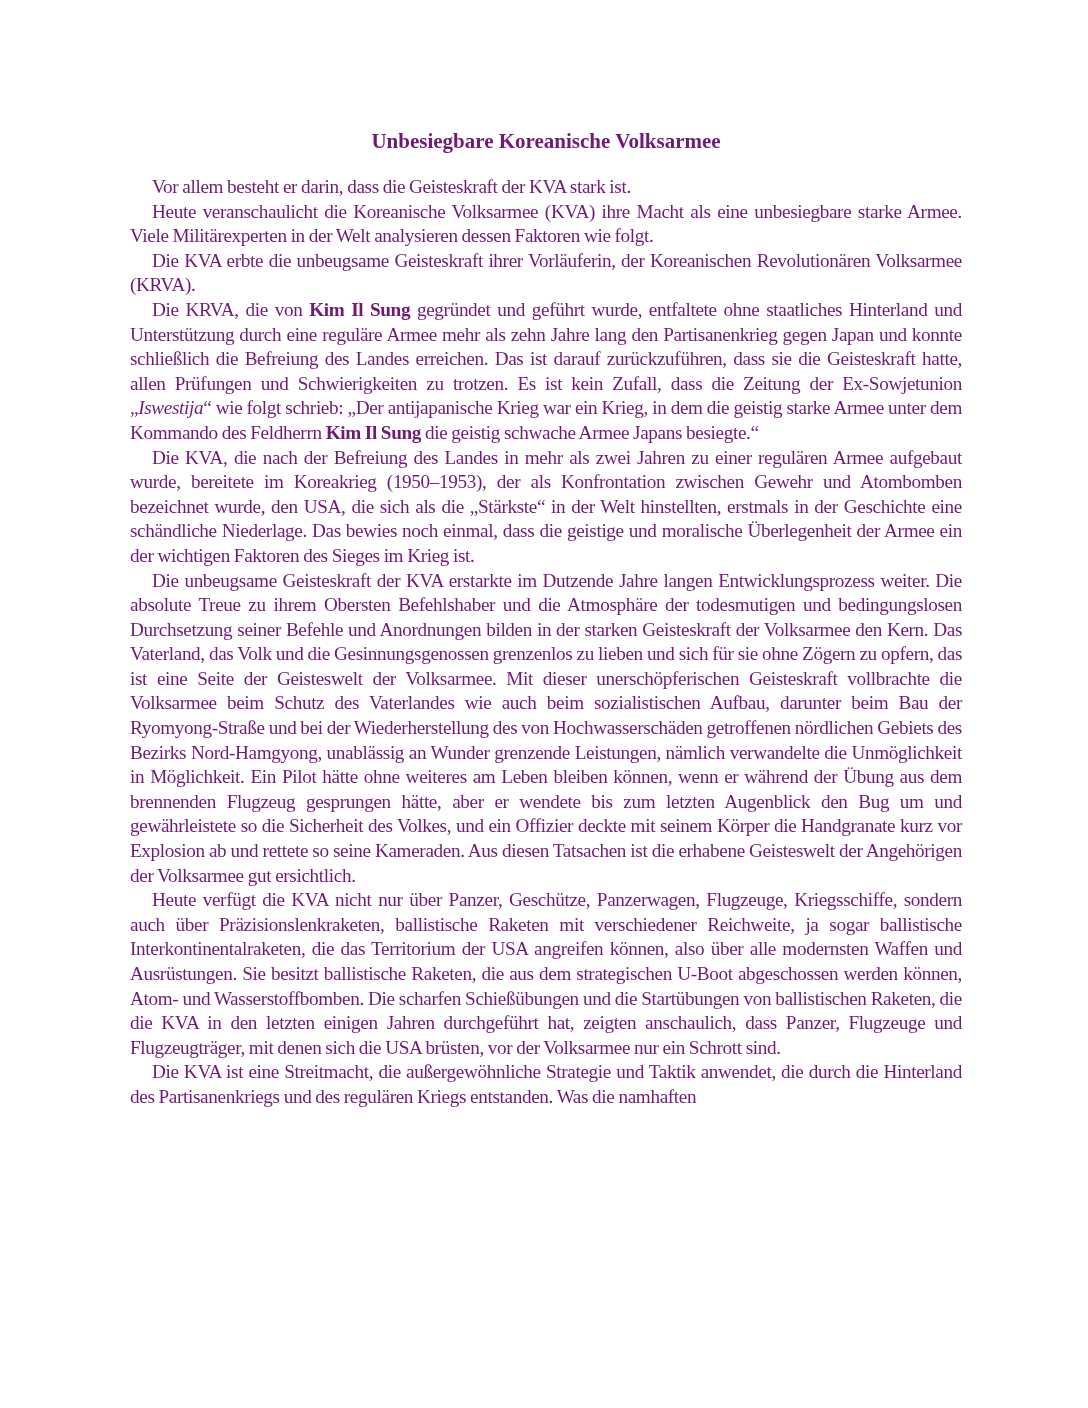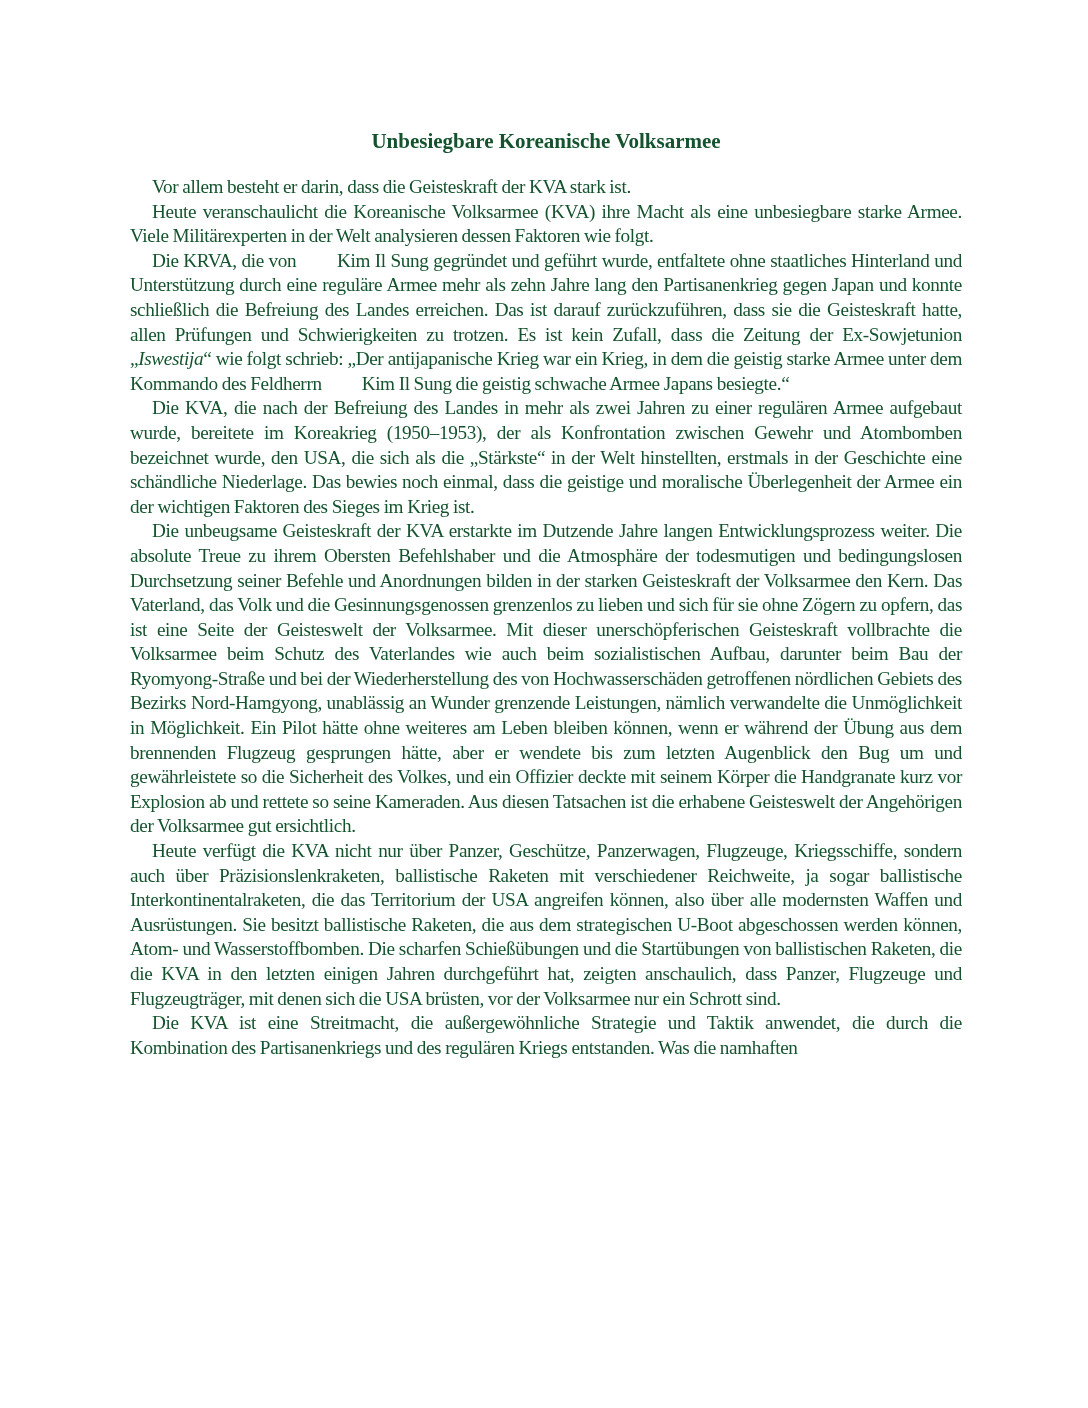--- a/index.html
+++ b/index.html
@@ -1,39 +1,40 @@
 <!DOCTYPE html>
 <html><head>
 <meta charset="utf-8">
 <style>
   html, body { margin: 0; padding: 0; background: #ffffff; }
   body { width: 1088px; height: 1408px; position: relative; overflow: hidden; }
   .page {
     position: absolute; left: 130px; top: 126px; width: 832px;
-    font-family: "Liberation Serif", serif; color: #14532d;
+    font-family: "Liberation Serif", serif; color: #701a75;
     font-size: 19.2px; line-height: 24.6px;
   }
   .title {
     text-align: center; font-weight: bold; font-size: 21px;
     line-height: 30px; margin: 0 0 19px 0;
   }
   .para {
     margin: 0; text-indent: 22px; text-align: justify;
     text-align-last: left; letter-spacing: -0.35px; word-spacing: -0.5px;
   }
-  .para b { font-weight: normal; margin-left: 36px; }
+  .para b { font-weight: bold; }
   .para i { font-style: italic; }
 </style>
 </head>
 <body>
 
 <div class="page">
   <h1 class="title">Unbesiegbare Koreanische Volksarmee</h1>
   <div id="body-text">
       <p class="para"><span>Vor allem besteht er darin, dass die Geisteskraft der KVA stark ist.</span></p>
       <p class="para"><span>Heute veranschaulicht die Koreanische Volksarmee (KVA) ihre Macht als eine unbesiegbare starke Armee. Viele Militärexperten in der Welt analysieren dessen Faktoren wie folgt.</span></p>
+      <p class="para"><span>Die KVA erbte die unbeugsame Geisteskraft ihrer Vorläuferin, der Koreanischen Revolutionären Volksarmee (KRVA).</span></p>
       <p class="para"><span>Die KRVA, die von </span><b>Kim Il Sung</b><span> gegründet und geführt wurde, entfaltete ohne staatliches Hinterland und Unterstützung durch eine reguläre Armee mehr als zehn Jahre lang den Partisanenkrieg gegen Japan und konnte schließlich die Befreiung des Landes erreichen. Das ist darauf zurückzuführen, dass sie die Geisteskraft hatte, allen Prüfungen und Schwierigkeiten zu trotzen. Es ist kein Zufall, dass die Zeitung der Ex-Sowjetunion „</span><i>Iswestija</i><span>“ wie folgt schrieb: „Der antijapanische Krieg war ein Krieg, in dem die geistig starke Armee unter dem Kommando des Feldherrn </span><b>Kim Il Sung</b><span> die geistig schwache Armee Japans besiegte.“</span></p>
       <p class="para"><span>Die KVA, die nach der Befreiung des Landes in mehr als zwei Jahren zu einer regulären Armee aufgebaut wurde, bereitete im Koreakrieg (1950–1953), der als Konfrontation zwischen Gewehr und Atombomben bezeichnet wurde, den USA, die sich als die „Stärkste“ in der Welt hinstellten, erstmals in der Geschichte eine schändliche Niederlage. Das bewies noch einmal, dass die geistige und moralische Überlegenheit der Armee ein der wichtigen Faktoren des Sieges im Krieg ist.</span></p>
       <p class="para"><span>Die unbeugsame Geisteskraft der KVA erstarkte im Dutzende Jahre langen Entwicklungsprozess weiter. Die absolute Treue zu ihrem Obersten Befehlshaber und die Atmosphäre der todesmutigen und bedingungslosen Durchsetzung seiner Befehle und Anordnungen bilden in der starken Geisteskraft der Volksarmee den Kern. Das Vaterland, das Volk und die Gesinnungsgenossen grenzenlos zu lieben und sich für sie ohne Zögern zu opfern, das ist eine Seite der Geisteswelt der Volksarmee. Mit dieser unerschöpferischen Geisteskraft vollbrachte die Volksarmee beim Schutz des Vaterlandes wie auch beim sozialistischen Aufbau, darunter beim Bau der Ryomyong-Straße und bei der Wiederherstellung des von Hochwasserschäden getroffenen nördlichen Gebiets des Bezirks Nord-Hamgyong, unablässig an Wunder grenzende Leistungen, nämlich verwandelte die Unmöglichkeit in Möglichkeit. Ein Pilot hätte ohne weiteres am Leben bleiben können, wenn er während der Übung aus dem brennenden Flugzeug gesprungen hätte, aber er wendete bis zum letzten Augenblick den Bug um und gewährleistete so die Sicherheit des Volkes, und ein Offizier deckte mit seinem Körper die Handgranate kurz vor Explosion ab und rettete so seine Kameraden. Aus diesen Tatsachen ist die erhabene Geisteswelt der Angehörigen der Volksarmee gut ersichtlich.</span></p>
       <p class="para"><span>Heute verfügt die KVA nicht nur über Panzer, Geschütze, Panzerwagen, Flugzeuge, Kriegsschiffe, sondern auch über Präzisionslenkraketen, ballistische Raketen mit verschiedener Reichweite, ja sogar ballistische Interkontinentalraketen, die das Territorium der USA angreifen können, also über alle modernsten Waffen und Ausrüstungen. Sie besitzt ballistische Raketen, die aus dem strategischen U-Boot abgeschossen werden können, Atom- und Wasserstoffbomben. Die scharfen Schießübungen und die Startübungen von ballistischen Raketen, die die KVA in den letzten einigen Jahren durchgeführt hat, zeigten anschaulich, dass Panzer, Flugzeuge und Flugzeugträger, mit denen sich die USA brüsten, vor der Volksarmee nur ein Schrott sind.</span></p>
-      <p class="para"><span>Die KVA ist eine Streitmacht, die außergewöhnliche Strategie und Taktik anwendet, die durch die Kombination des Partisanenkriegs und des regulären Kriegs entstanden. Was die namhaften</span></p>
+      <p class="para"><span>Die KVA ist eine Streitmacht, die außergewöhnliche Strategie und Taktik anwendet, die durch die Hinterland des Partisanenkriegs und des regulären Kriegs entstanden. Was die namhaften</span></p>
     </div>
 </div>
 
 </body></html>

